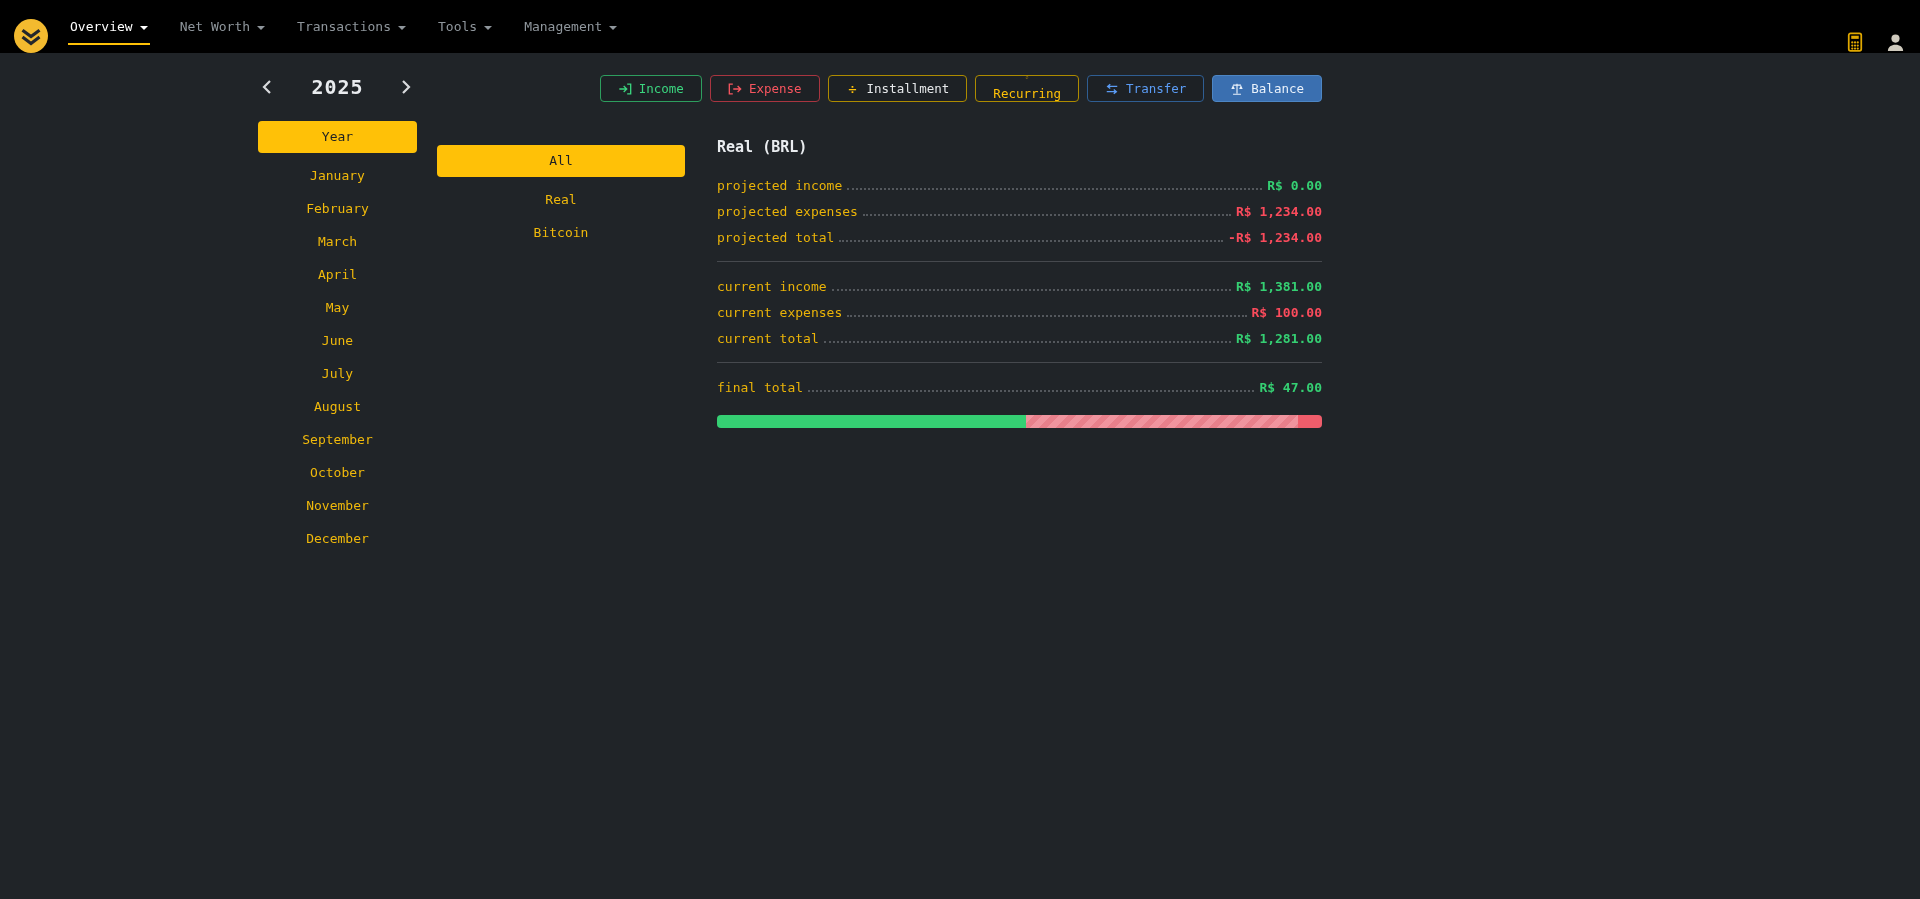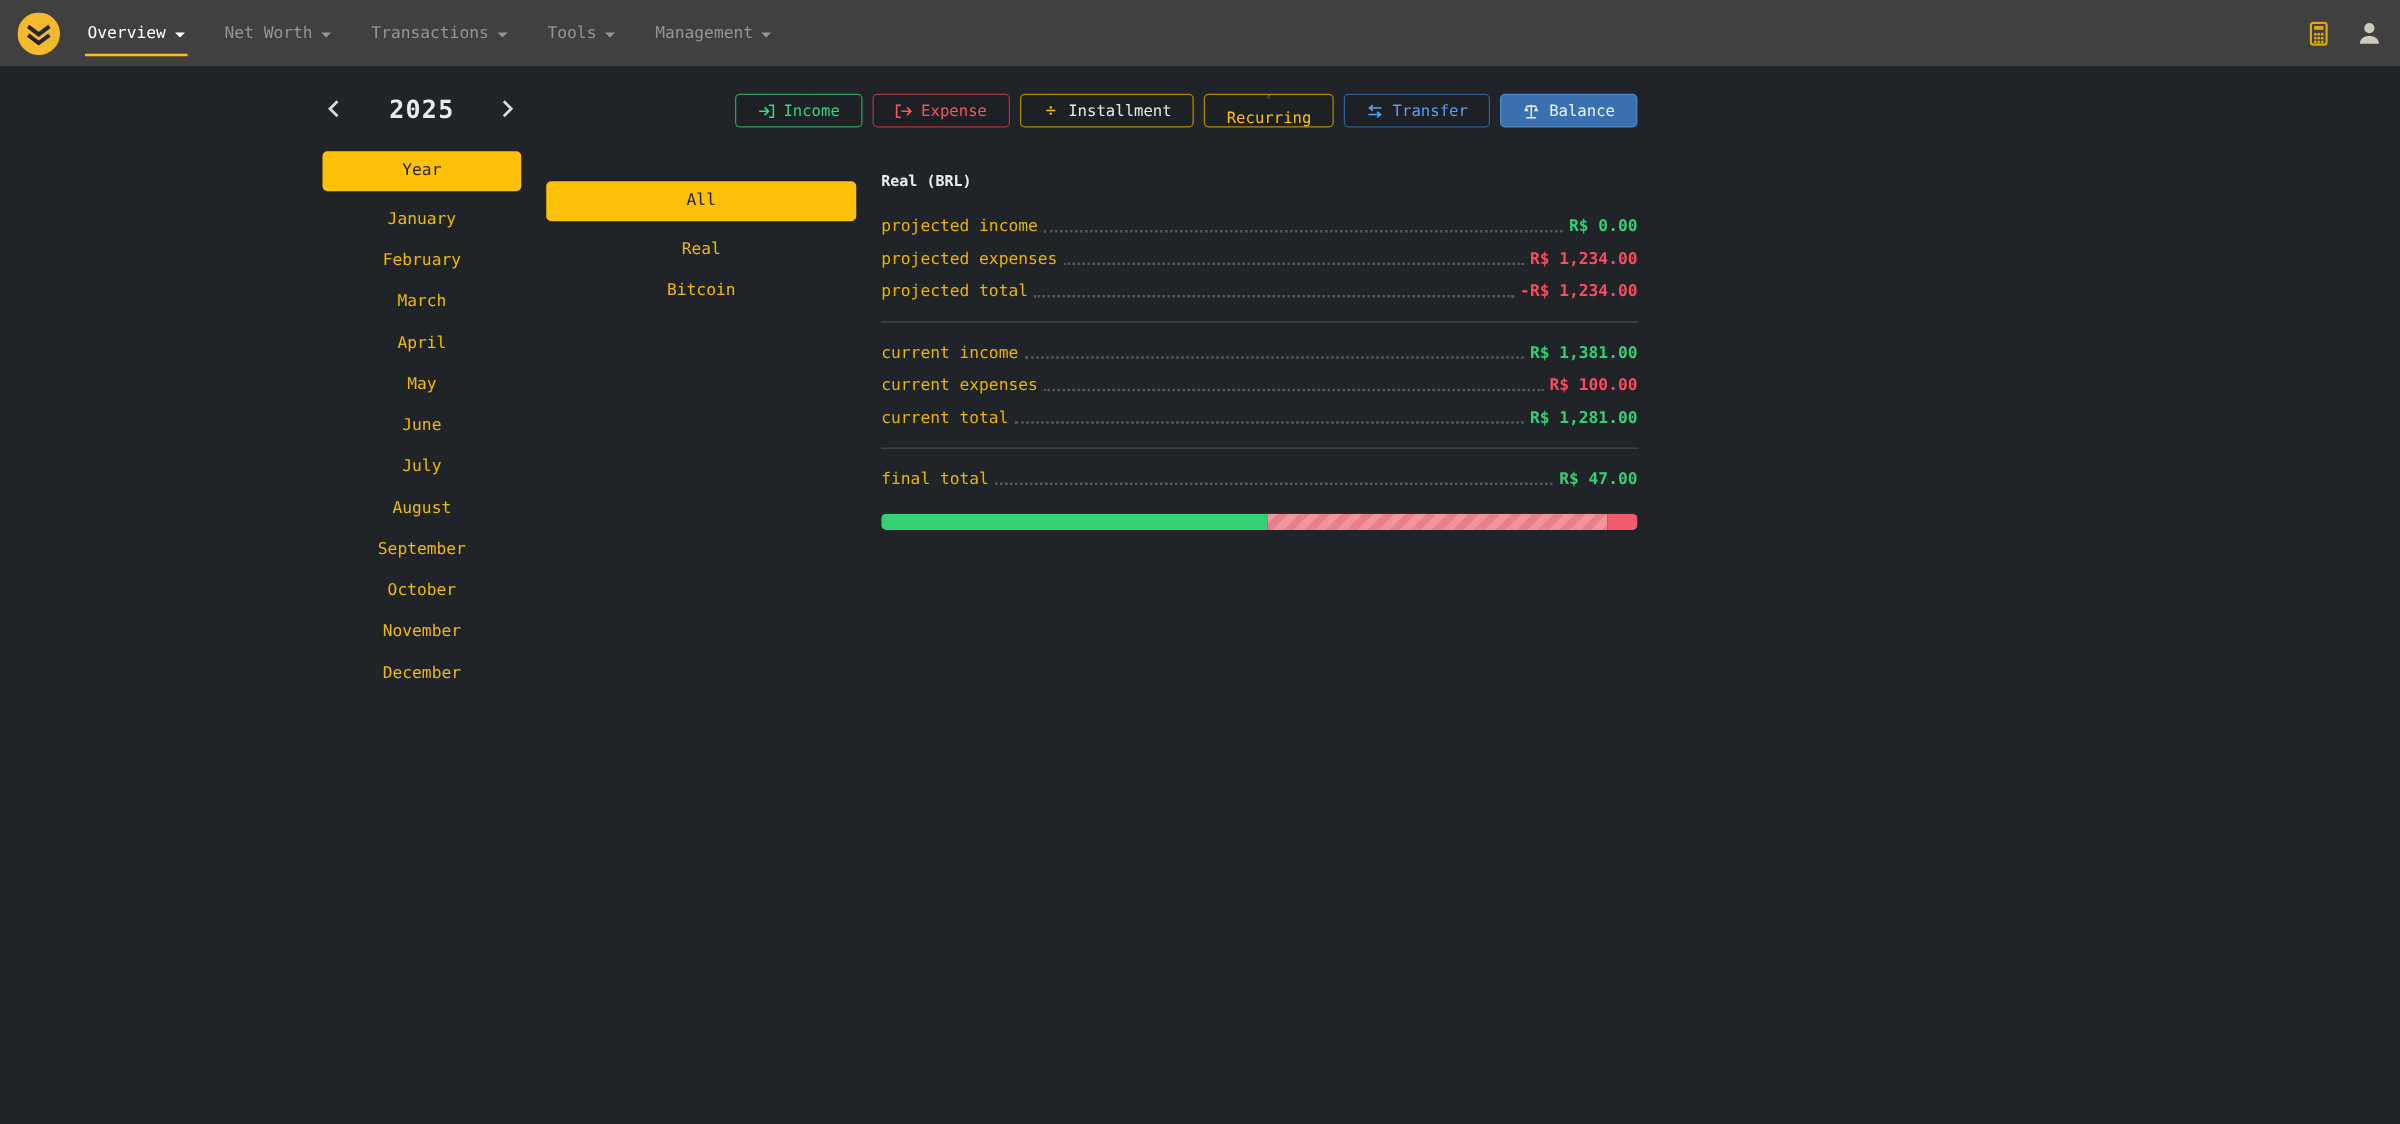--- a/index.html
+++ b/index.html
@@ -6,22 +6,22 @@
   html,body { width:1920px; height:899px; }
   body {
     background:#202428;
     font-family:"DejaVu Sans Mono", monospace;
     color:#e9ecef;
     overflow:hidden;
   }
 
   
   .navbar {
-    height:53px; background:#404040;
-    display:flex; align-items:center;
+    height:53px; background:#000000;
+    display:flex; align-items:flex-end;
     padding:0 14px;
   }
   .brand { width:34px; height:34px; margin-right:20px; cursor:pointer; }
   .nav-items { display:flex; align-items:center; gap:28px; height:100%; }
   .nav-item {
     display:flex; align-items:center; gap:7px;
     font-size:13px; color:#8f969c; cursor:pointer;
     height:100%; padding:0 2px; position:relative;
   }
   .nav-item.active { color:#ffffff; }
@@ -31,21 +31,21 @@
   }
   .caret {
     width:0; height:0; border-left:4px solid transparent;
     border-right:4px solid transparent; border-top:4px solid currentColor;
     display:inline-block; margin-top:2px;
   }
   .nav-right { margin-left:auto; display:flex; align-items:center; gap:18px; }
   .icon-btn { width:22px; height:22px; cursor:pointer; display:flex; align-items:center; justify-content:center; }
 
   
-  .main { display:flex; padding:22px 0 0 258px; gap:20px; }
+  .main { display:flex; padding:22px 0 0 258px; gap:32px; }
   .col-left { display:flex; gap:20px; }
   .col-months { width:159px; }
   .col-accounts { width:248px; }
 
   .year-nav {
     display:flex; align-items:center; justify-content:space-between;
     margin-bottom:22px; padding:0 2px;
   }
   .year-nav .chev { width:18px; height:18px; cursor:pointer; display:flex; align-items:center; }
   .year-label { font-size:20px; font-weight:bold; color:#e9ecef; letter-spacing:1px; }
@@ -74,21 +74,21 @@
   }
   .action-btn svg, .action-btn .glyph { width:14px; height:14px; display:block; }
   .btn-income   { border-color:#2d9e5e; color:#3bd67f; }
   .btn-expense  { border-color:#a83540; color:#f8555f; }
   .btn-installment { border-color:#ad8b00; color:#e6e8ea; }
   .btn-recurring   { border-color:#ad8b00; color:#ffc107;flex-direction:column; }
   .btn-transfer { border-color:#2f5e93; color:#5b9cf5; }
   .btn-balance  { border-color:#4d86c4; background:#3a6fb0; color:#eaf2fb; }
   .glyph { font-size:14px; line-height:14px; text-align:center; width:14px; }
 
-  .panel-title { font-size:12px; font-weight:bold; color:#e9ecef; margin-bottom:16px; }
+  .panel-title { font-size:15px; font-weight:bold; color:#e9ecef; margin-bottom:16px; }
 
   .sum-row { display:flex; align-items:center; height:26px; font-size:13px; }
   .sum-label { color:#eab308; white-space:nowrap; }
   .dots { flex:1; margin:0 5px; border-bottom:2px dotted #54585d; transform:translateY(4px); }
   .sum-value { white-space:nowrap; font-weight:bold; }
   .pos { color:#35d073; }
   .neg { color:#fb4b5c; }
 
   .divider { border:none; border-top:1px solid #46494e; margin:11px 0; }
 

